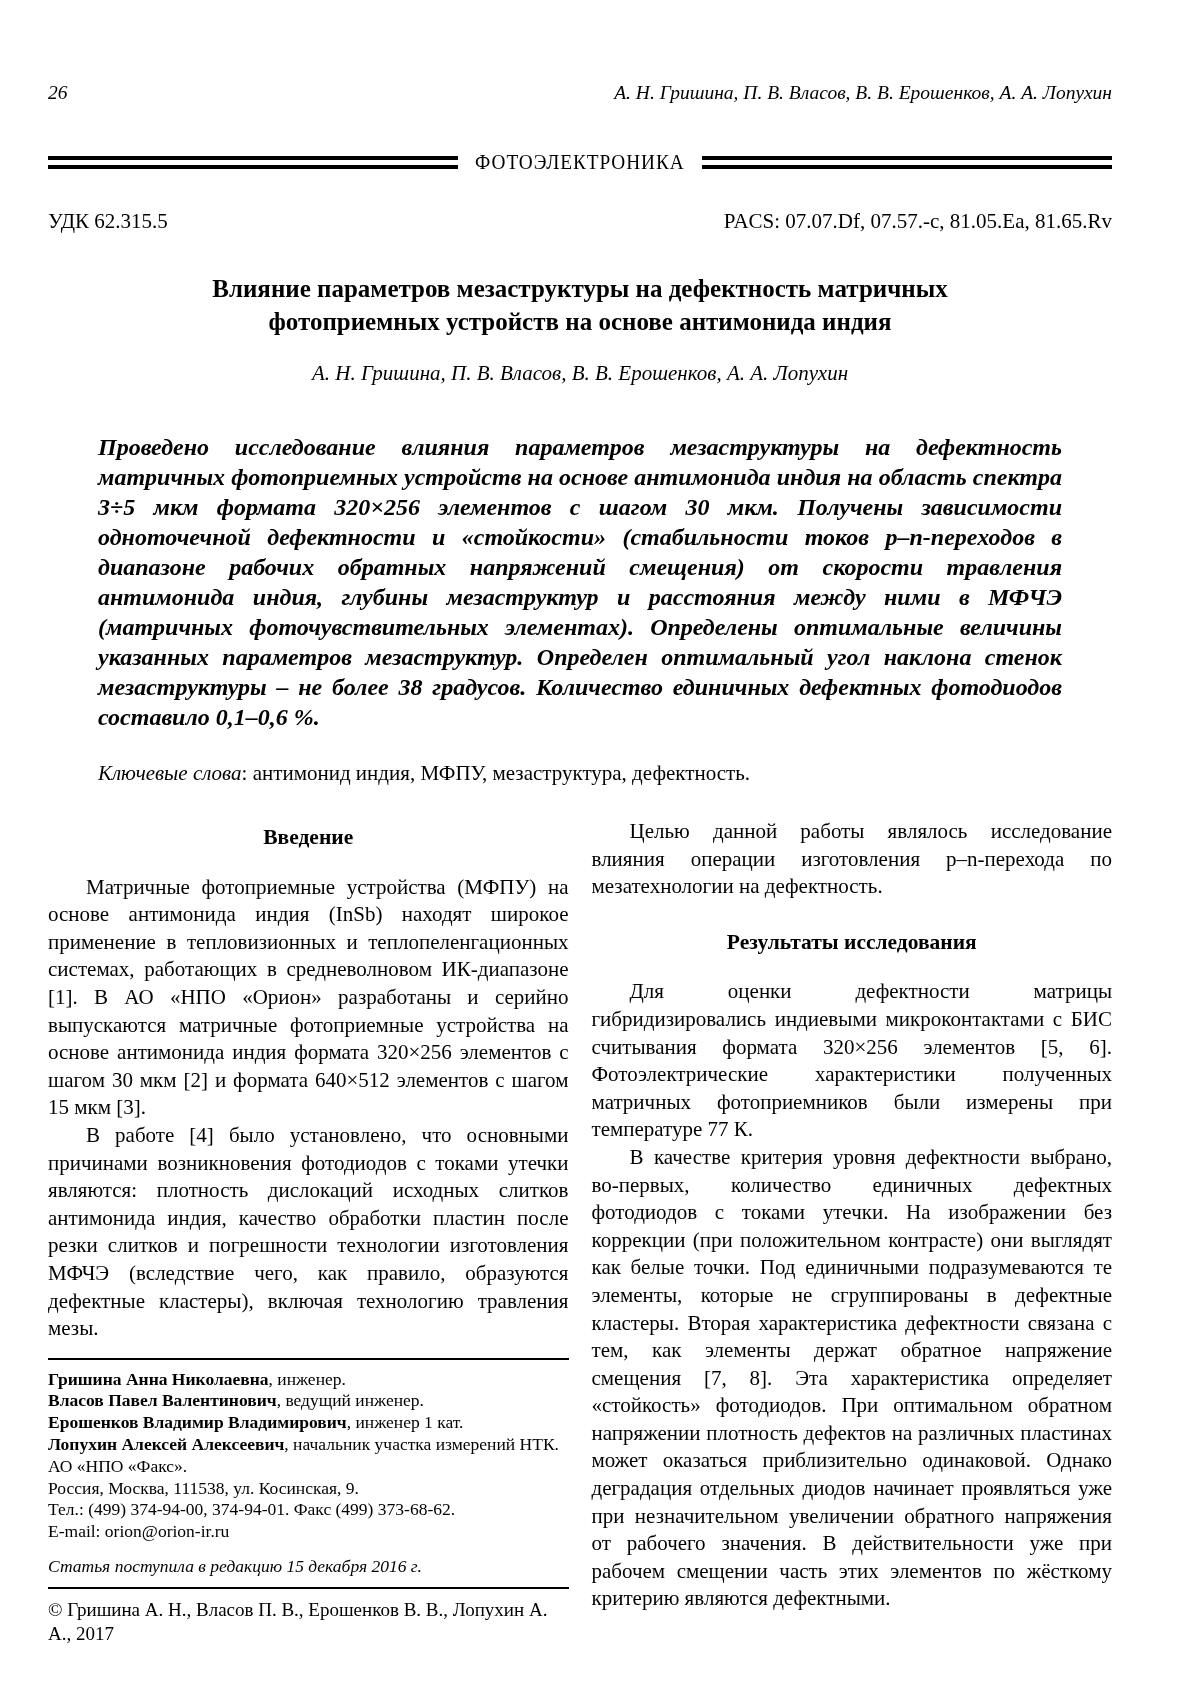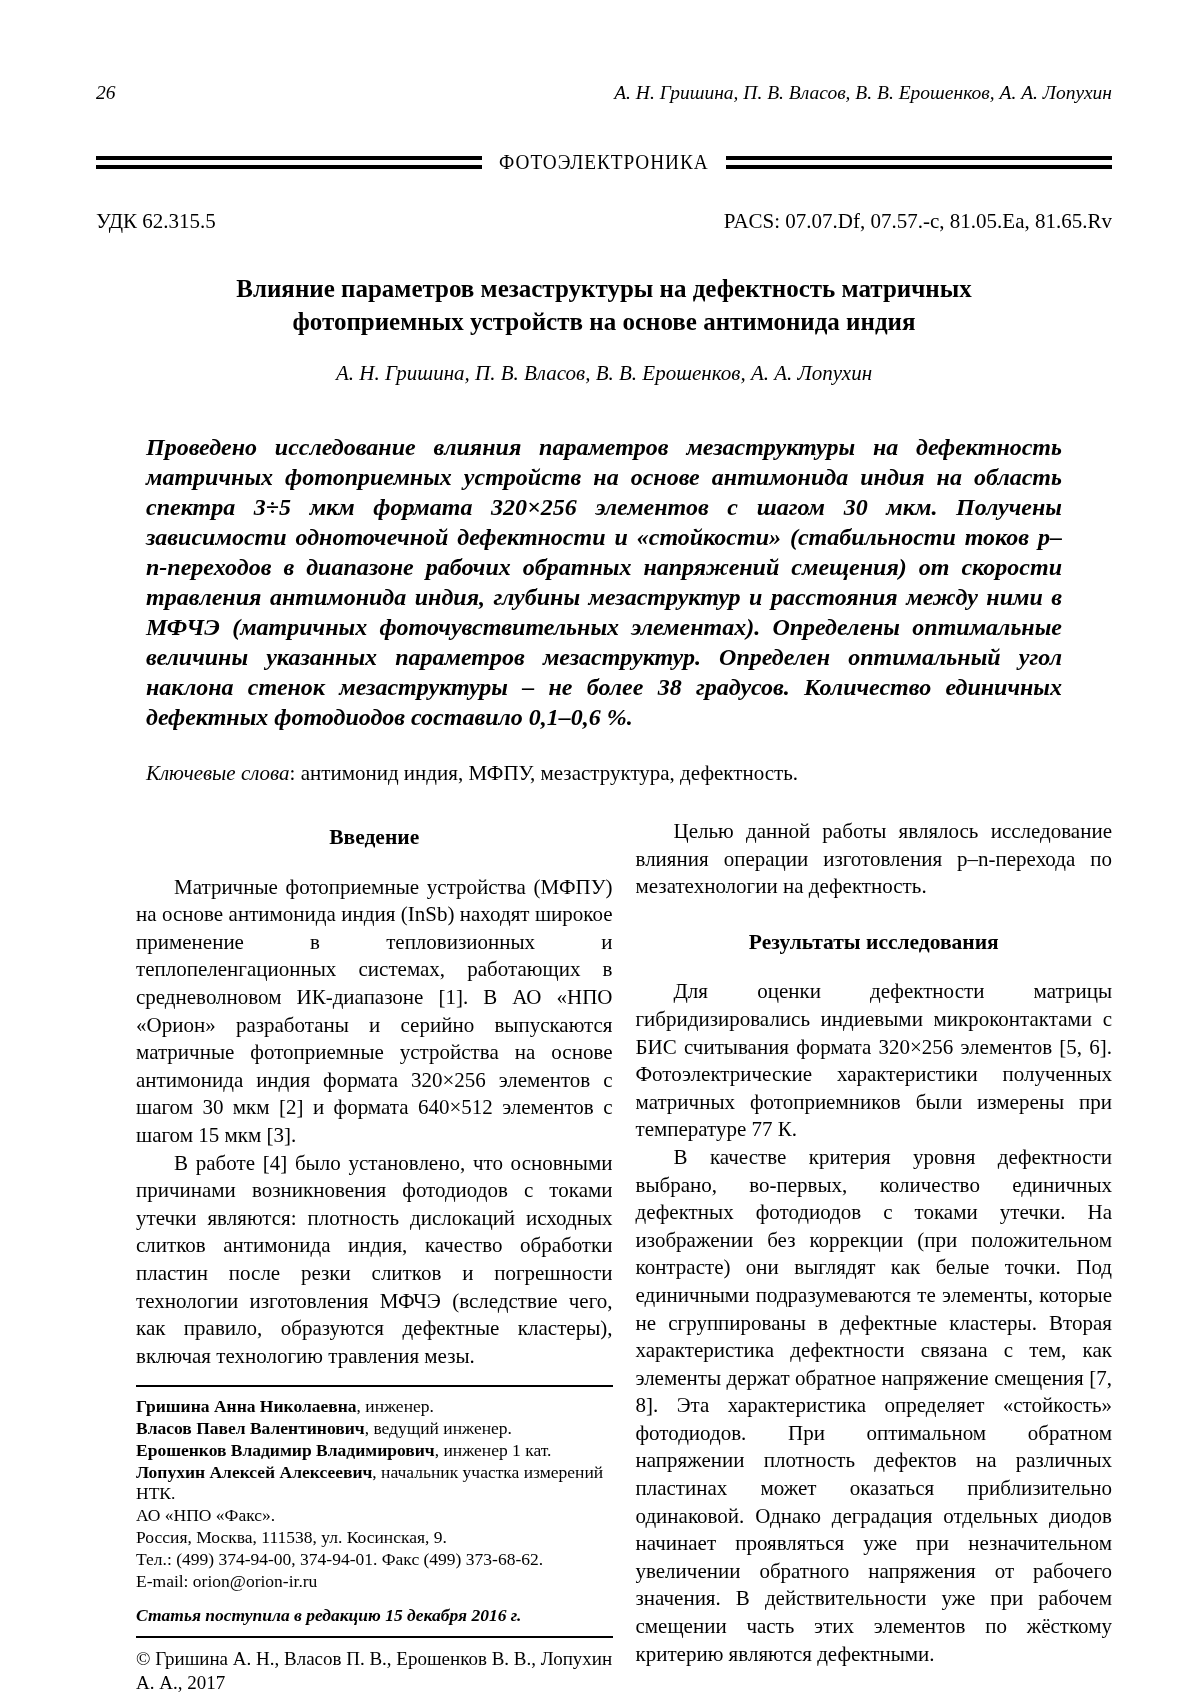--- a/index.html
+++ b/index.html
@@ -1,21 +1,21 @@
 <!DOCTYPE html>
 <html><head>
 <meta charset="utf-8">
 <style>
   html, body { margin: 0; padding: 0; background: #ffffff; }
   .page {
     width: 1200px; height: 1698px;
     background: #ffffff; color: #000;
     font-family: "Liberation Serif", serif;
     box-sizing: border-box;
-    padding: 82px 88px 0 96px;
+    padding: 82px 88px 0 48px;
     overflow: hidden;
     position: relative;
   }
   .running-head {
     display: flex; justify-content: space-between; align-items: baseline;
     font-style: italic; font-size: 19.5px;
   }
   .section-band {
     display: flex; align-items: center; 
     margin-top: 46px;
@@ -44,21 +44,21 @@
     margin-top: 46px; padding: 0 50px;
     font-weight: bold; font-style: italic;
     font-size: 24px; line-height: 30px; text-align: justify;
   }
   .keywords {
     margin-top: 29px; padding-left: 50px;
     font-size: 21px;
   }
   .keywords .kw-label { font-style: italic; }
   .columns {
-    display: flex; gap: 23px; margin-top: 32px; margin-left: 40px;
+    display: flex; gap: 23px; margin-top: 32px;
   }
   .col {
     flex: 1; min-width: 0;
     font-size: 21px; line-height: 27.6px; text-align: justify;
   }
   .col-heading {
     text-align: center; font-weight: bold; font-size: 21.5px;
     margin: 6px 0 22px 0; text-indent: 0;
   }
   .col-heading.mid { margin-top: 28px; }
@@ -66,21 +66,21 @@
   .ital { }
   .footnote {
     margin-top: 15px; text-align: left;
     font-size: 17.5px; line-height: 21.8px;
   }
   .fn-rule {
     border: none; border-top: 2px solid #000; margin: 0 0 9px 0;
   }
   .fn-rule.second { margin: 9px 0 9px 0; }
   .fn-line b { font-weight: bold; }
-  .fn-received { font-style: italic; margin-top: 13px; margin-bottom: 9px; font-weight: bold; }
+  .fn-received { font-style: italic; margin-top: 13px; margin-bottom: 9px; }
   .fn-copyright { font-size: 19px; line-height: 24px; }
 </style>
 </head>
 <body>
 
 <div class="page">
 
   <div class="running-head">
     <span>26</span>
     <span>А. Н. Гришина, П. В. Власов, В. В. Ерошенков, А. А. Лопухин</span>

